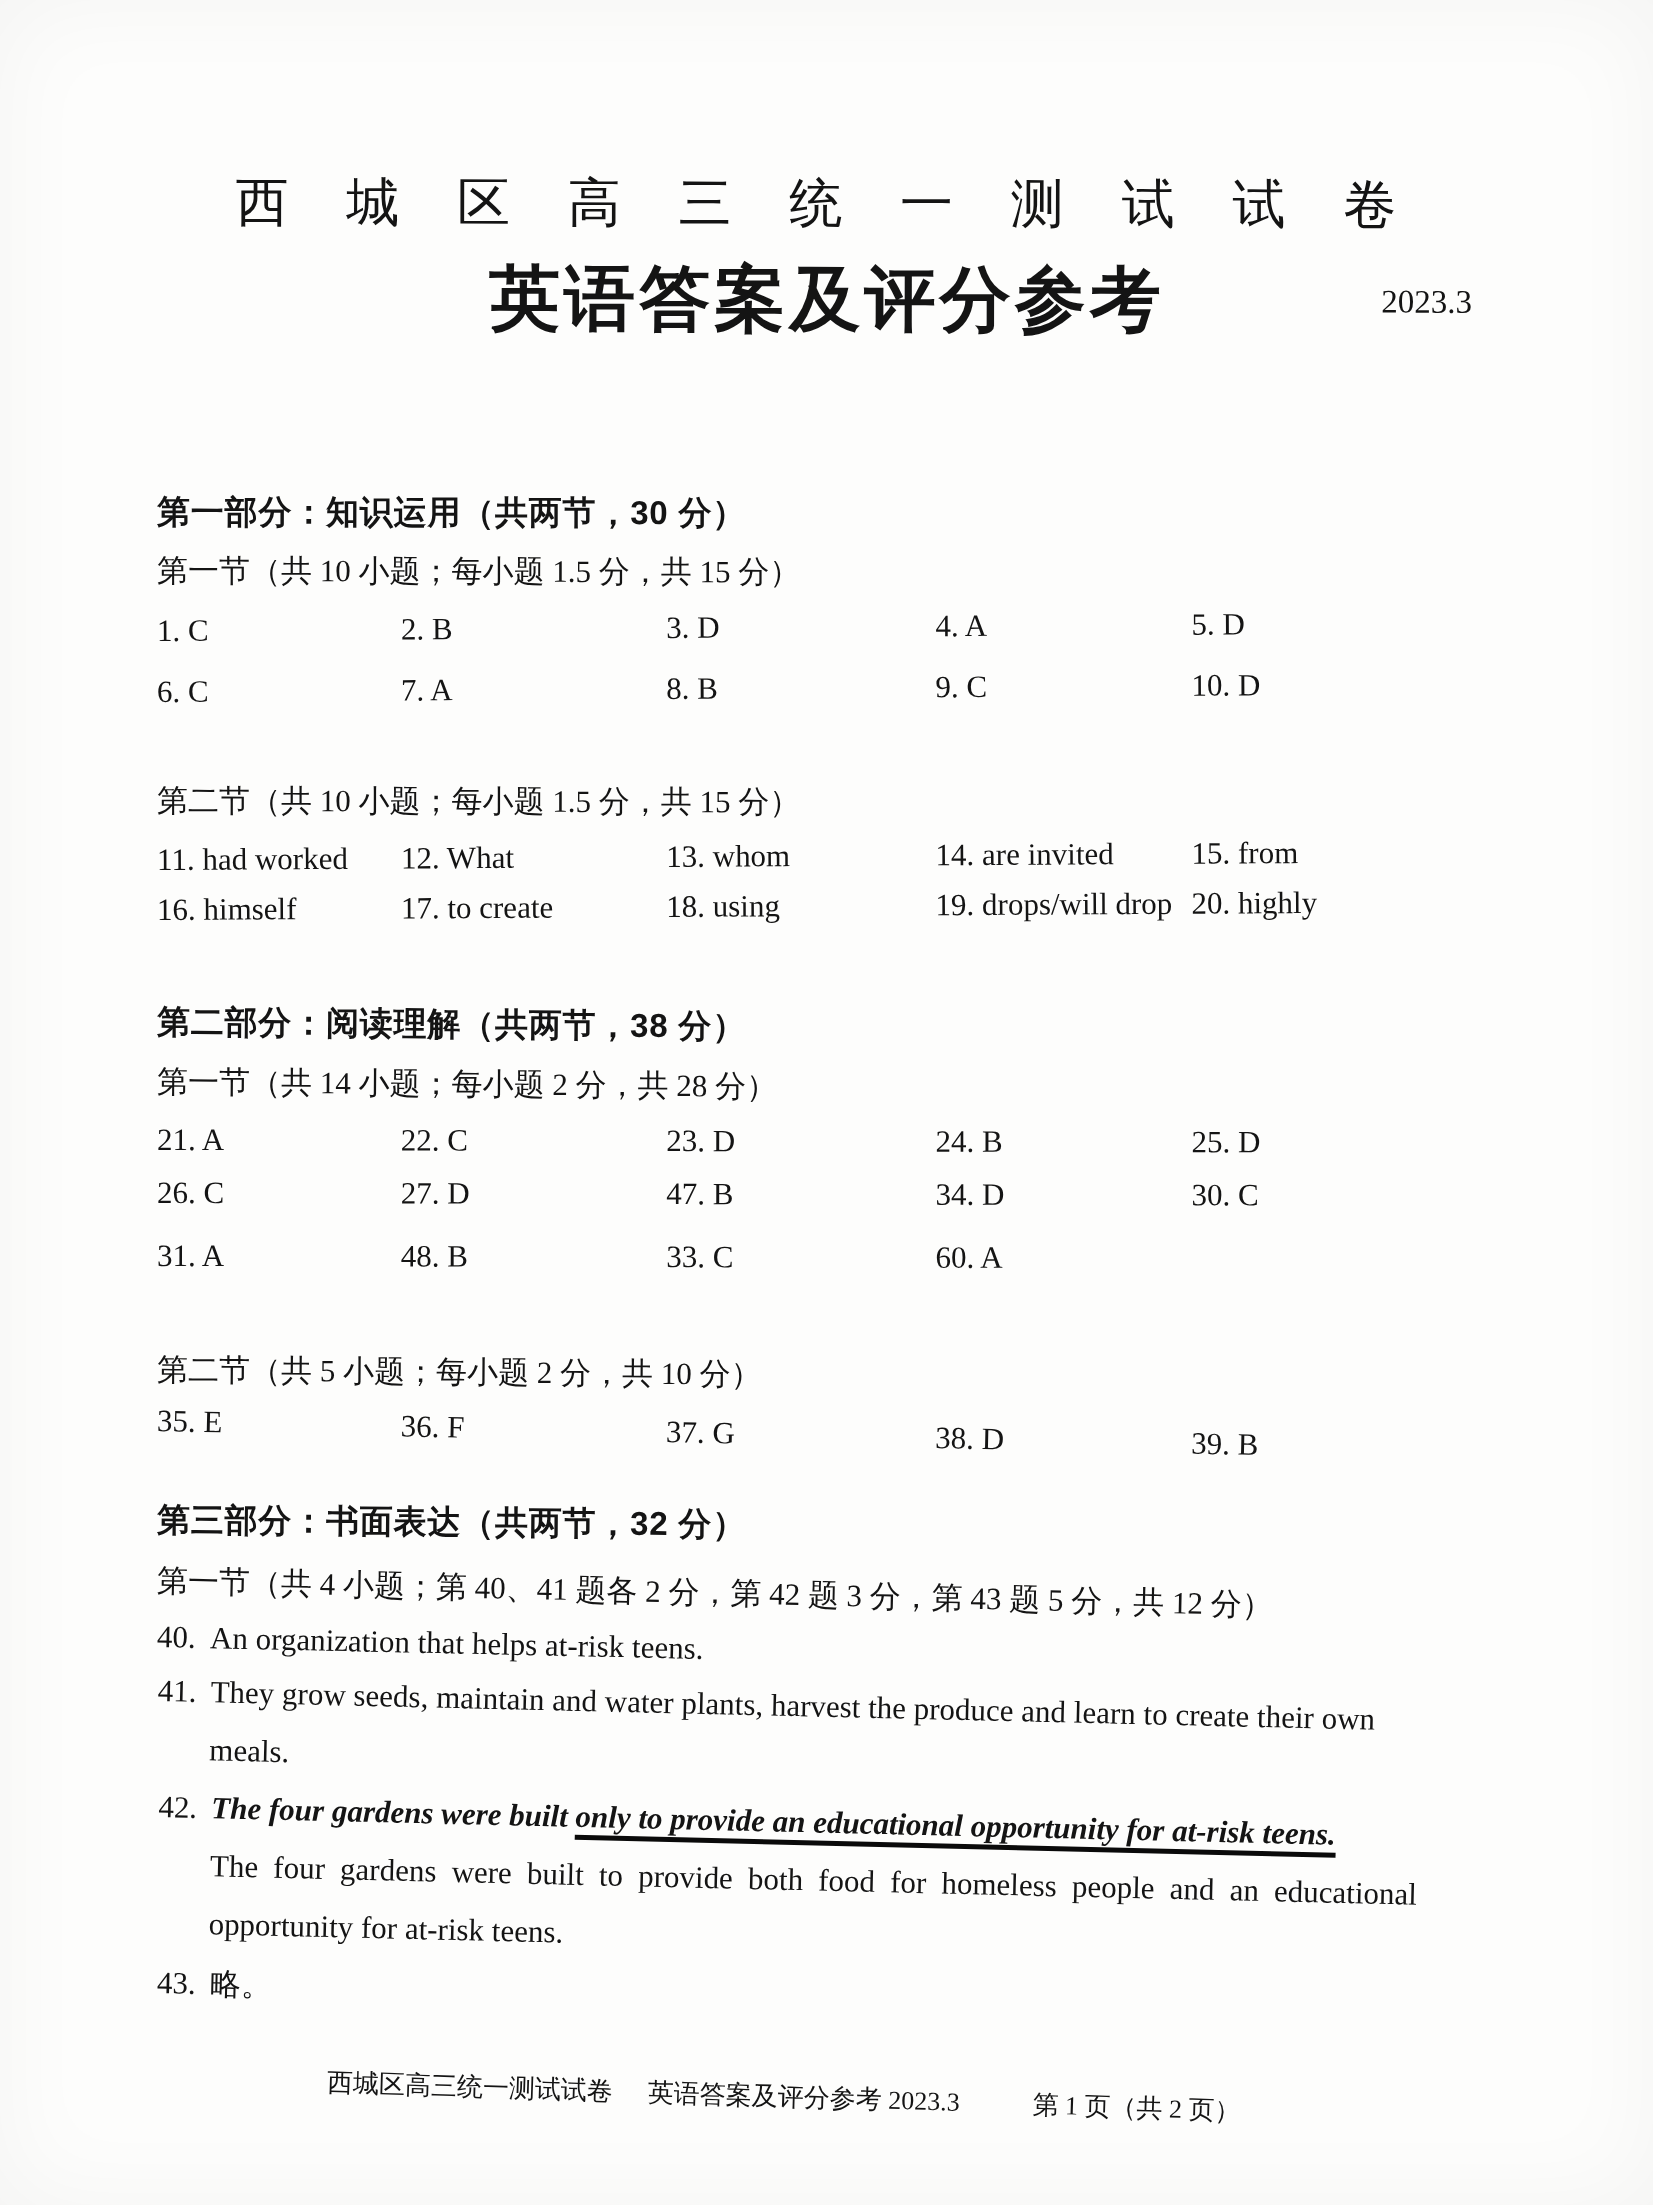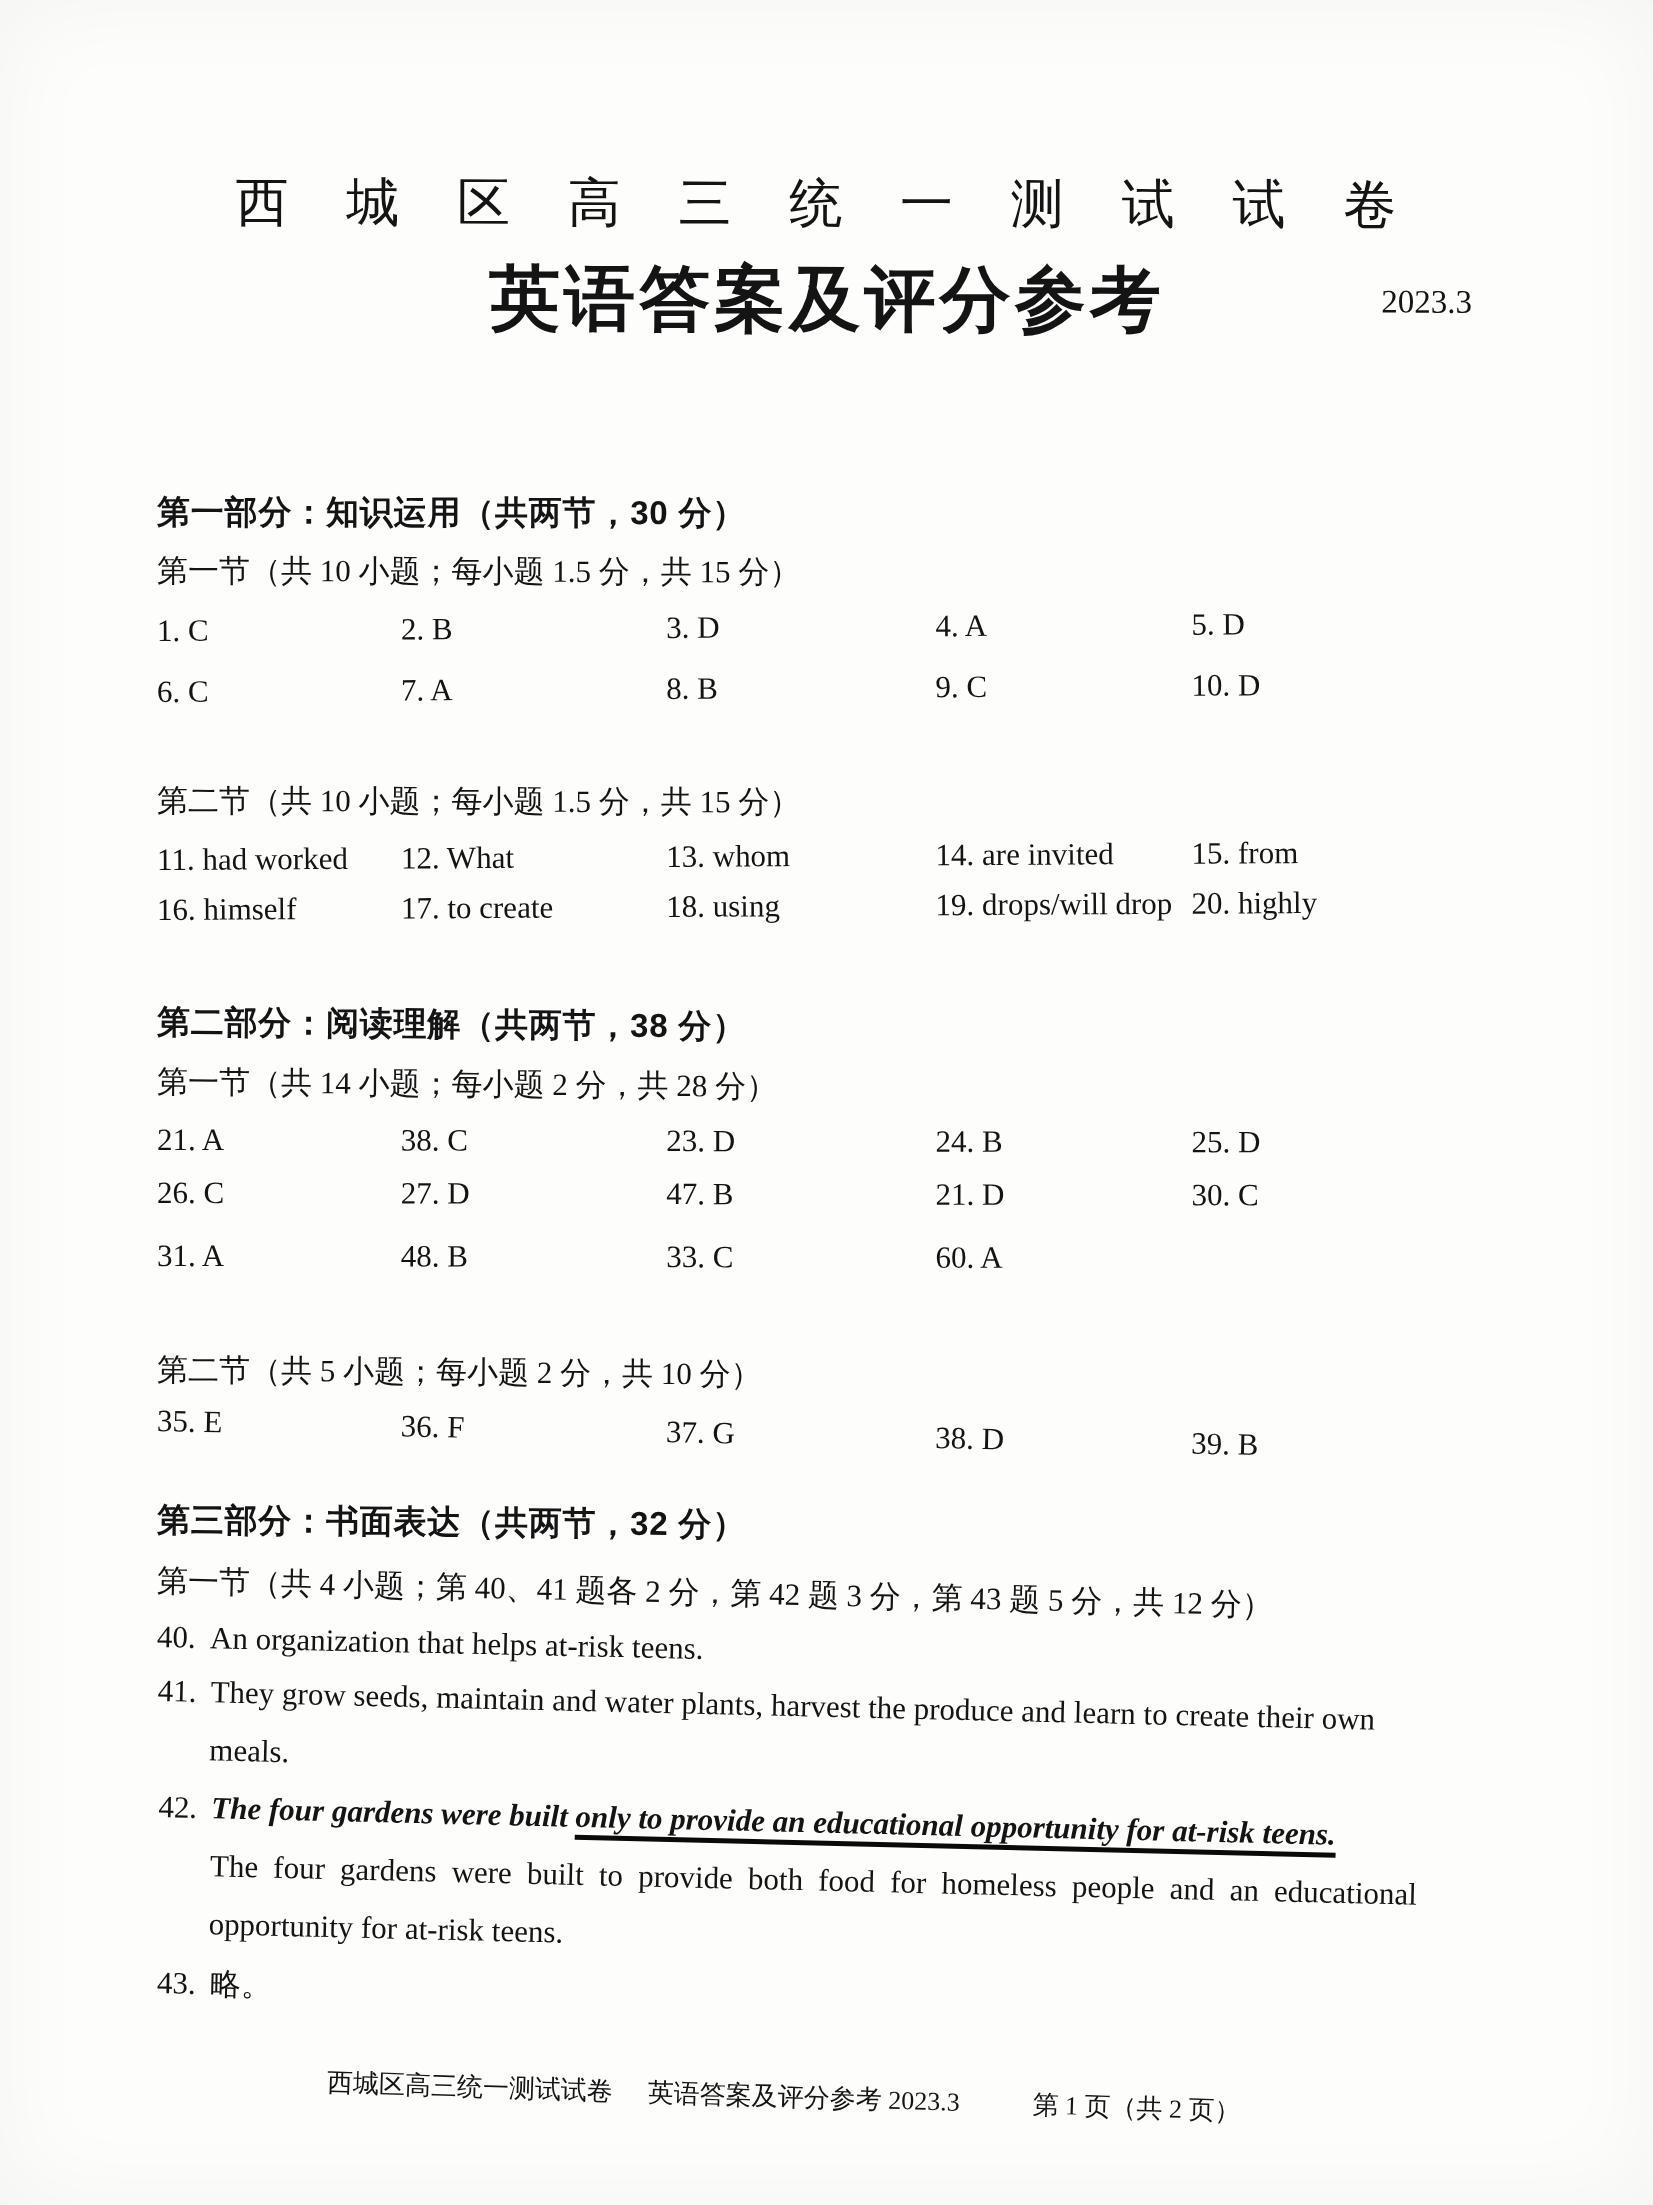--- a/index.html
+++ b/index.html
@@ -157,30 +157,30 @@
     <span class="cell">18. using</span>
     <span class="cell">19. drops/will drop</span>
     <span class="cell">20. highly</span>
   </div>
 
   <div id="p2-heading" class="part-heading t1">第二部分：阅读理解（共两节，38 分）</div>
   <div id="p2s1-label" class="sec-label t1">第一节（共 14 小题；每小题 2 分，共 28 分）</div>
 
   <div id="row-e" class="ans-grid t0">
     <span class="cell">21. A</span>
-    <span class="cell">38. C</span>
+    <span class="cell">22. C</span>
     <span class="cell">23. D</span>
     <span class="cell">24. B</span>
     <span class="cell">25. D</span>
   </div>
   <div id="row-f" class="ans-grid t0">
     <span class="cell">26. C</span>
     <span class="cell">27. D</span>
     <span class="cell">47. B</span>
-    <span class="cell">21. D</span>
+    <span class="cell">34. D</span>
     <span class="cell">30. C</span>
   </div>
   <div id="row-g" class="ans-grid t0">
     <span class="cell">31. A</span>
     <span class="cell">48. B</span>
     <span class="cell">33. C</span>
     <span class="cell">60. A</span>
     <span class="cell"></span>
   </div>
 

